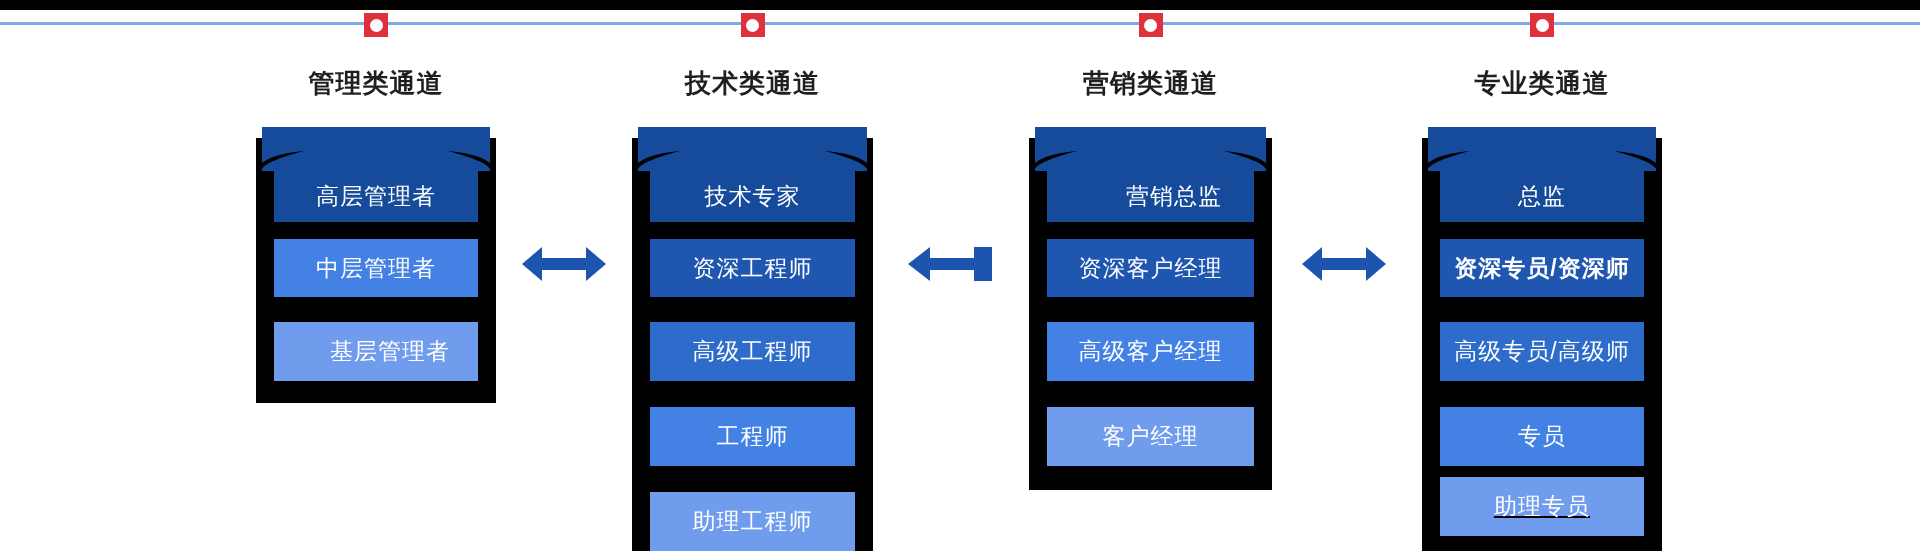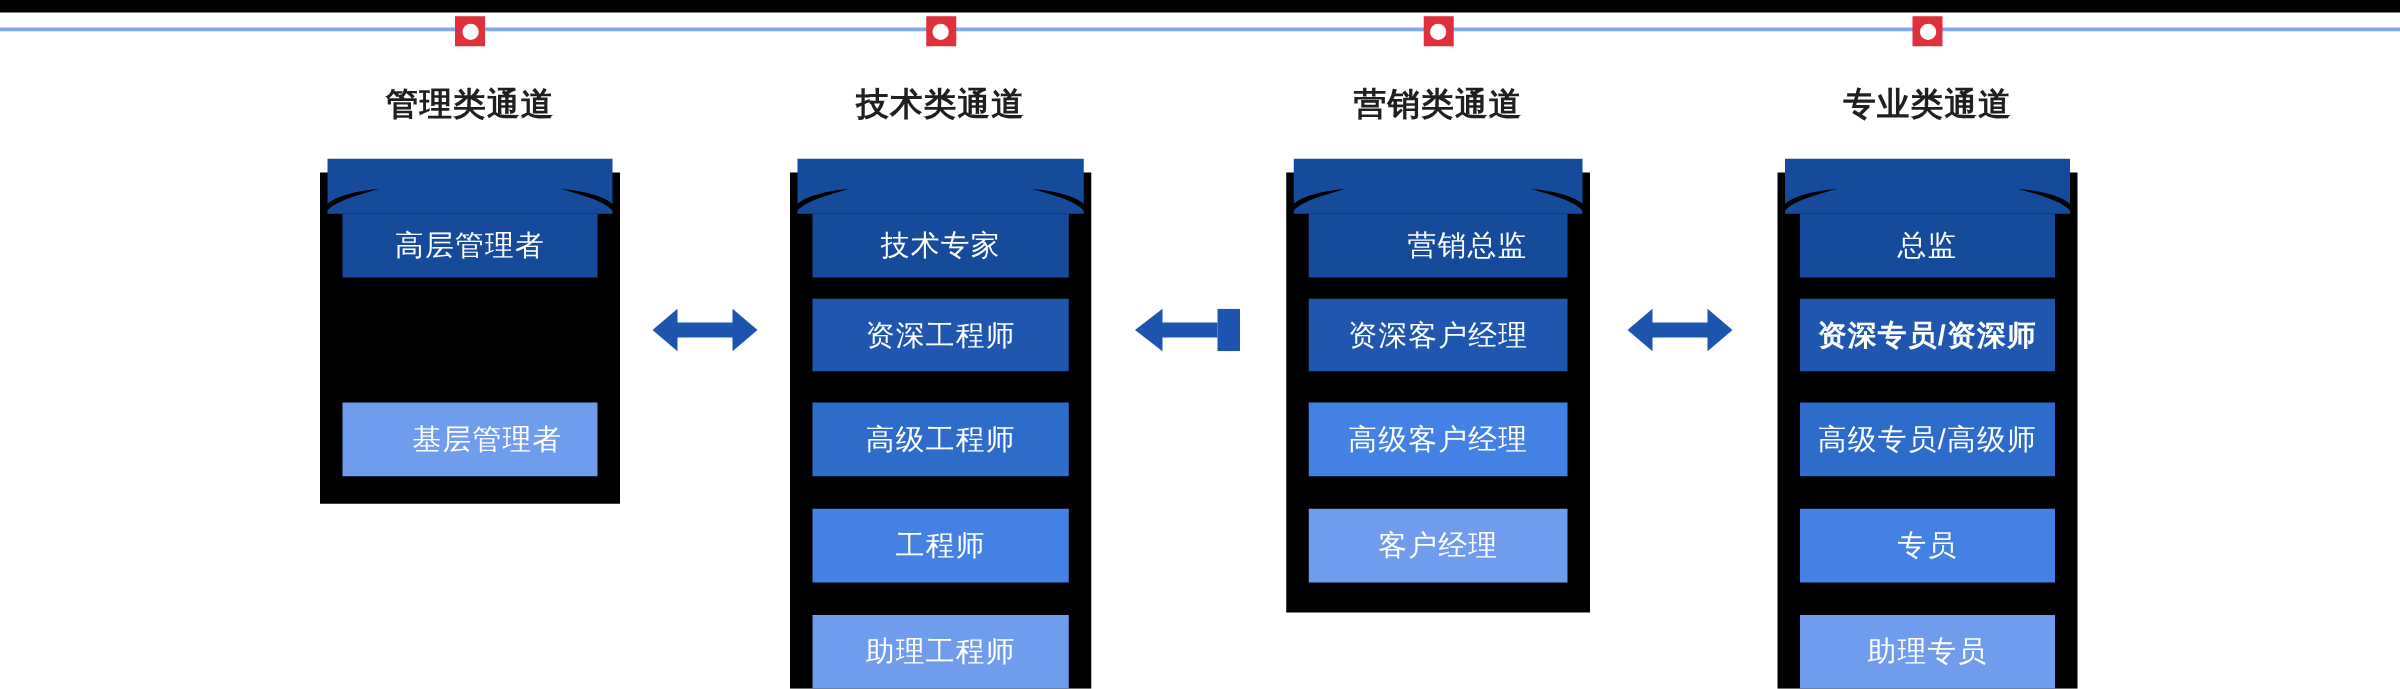--- a/index.html
+++ b/index.html
@@ -54,20 +54,23 @@
         <div class="frame" style="background: rgb(0, 0, 0);"></div>
         <div class="banner" style="background: rgb(22, 75, 156);"></div>
         <svg class="swoosh left" viewBox="0 0 48 20">
           <path d="M0,20 C5,9 18,3 48,0 C22,7 9,12 4,20 Z" fill="#000000"></path>
         </svg>
         <svg class="swoosh right" viewBox="0 0 48 20">
           <path d="M0,20 C5,9 18,3 48,0 C22,7 9,12 4,20 Z" fill="#000000"></path>
         </svg>
         <div class="level-box" style="top: 44px; height: 51px; background: rgb(22, 75, 156);">
           <span class="level-label" style="color: rgb(255, 255, 255);">高层管理者</span>
+        </div>
+        <div class="level-box" style="top: 112px; height: 58px; background: rgb(67, 129, 228);">
+          <span class="level-label" style="color: rgb(255, 255, 255);">中层管理者</span>
         </div>
         <div class="level-box" style="top: 195px; height: 59px; background: rgb(111, 156, 236);">
           <span class="level-label" style="color: rgb(255, 255, 255); margin-left: 28px;">基层管理者</span>
         </div>
       </div>
       <div class="column" style="left: 632px; width: 241px; height: 460px;">
         <div class="frame" style="background: rgb(0, 0, 0);"></div>
         <div class="banner" style="background: rgb(22, 75, 156);"></div>
         <svg class="swoosh left" viewBox="0 0 48 20">
           <path d="M0,20 C5,9 18,3 48,0 C22,7 9,12 4,20 Z" fill="#000000"></path>
@@ -127,21 +130,21 @@
         </div>
         <div class="level-box" style="top: 112px; height: 58px; background: rgb(30, 86, 176); font-weight: bold;">
           <span class="level-label" style="color: rgb(255, 255, 255);">资深专员/资深师</span>
         </div>
         <div class="level-box" style="top: 280px; height: 59px; background: rgb(67, 129, 228);">
           <span class="level-label" style="color: rgb(255, 255, 255);">专员</span>
         </div>
         <div class="level-box" style="top: 195px; height: 59px; background: rgb(45, 108, 203);">
           <span class="level-label" style="color: rgb(255, 255, 255);">高级专员/高级师</span>
         </div>
-        <div class="level-box" style="top: 365px; height: 59px; background: rgb(111, 156, 236);">
+        <div class="level-box" style="top: 350px; height: 59px; background: rgb(111, 156, 236); text-decoration: underline;">
           <span class="level-label" style="color: rgb(255, 255, 255);">助理专员</span>
         </div>
       </div>
     </div>
   <div id="arrows">
       <svg class="arrow" width="84" height="34" viewBox="0 0 84 34" style="left: 522px; top: 247px;">
         <polygon points="20,0 0,17 20,34" fill="#1D55AE"></polygon>
         <rect x="16" y="11" width="52" height="12" fill="#1D55AE"></rect>
         <polygon points="64,0 84,17 64,34" fill="#1D55AE"></polygon>
       </svg>

